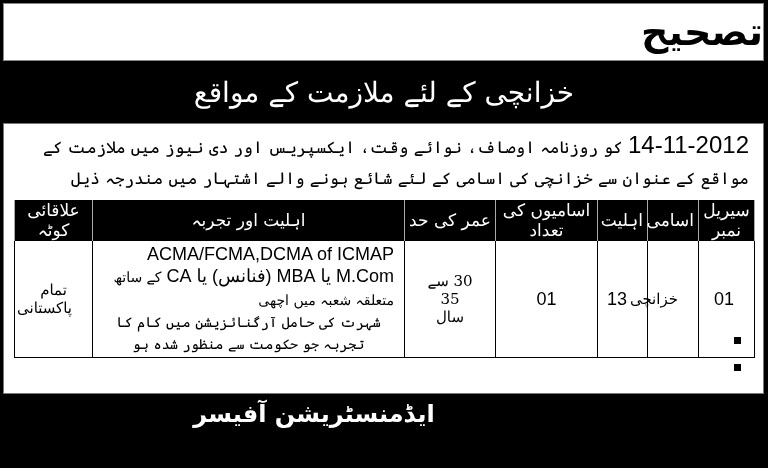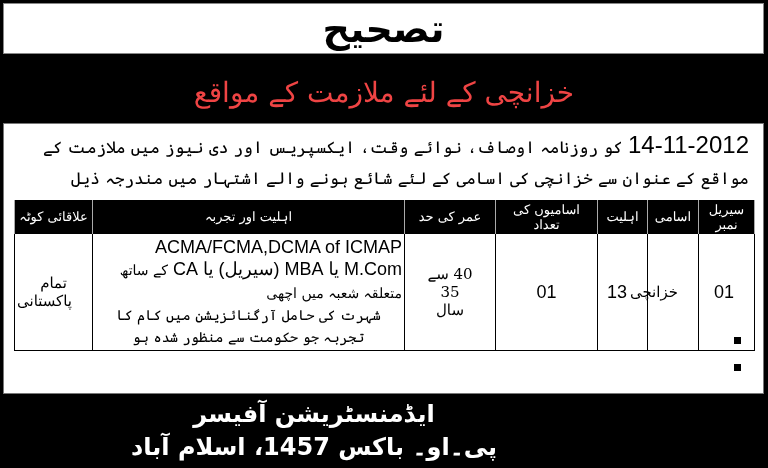--- a/index.html
+++ b/index.html
@@ -1,60 +1,60 @@
 <!DOCTYPE html>
 <html><head>
 <meta charset="utf-8">
 <style>
   html, body { margin: 0; padding: 0; }
   body {
     width: 768px; height: 468px; background: #000; position: relative; overflow: hidden;
     font-family: "DejaVu Sans", sans-serif; color: #000;
   }
   .title-box {
-    position: absolute; left: 3px; top: 3px; width: 761px; height: 51px;
+    position: absolute; left: 3px; top: 3px; width: 761px; height: 58px;
     background: #fff; border: 1px solid #888; box-sizing: border-box;
-    display: flex; align-items: center; justify-content: center;
+    display: flex; align-items: center; justify-content: flex-end;
   }
   .title-box span {
     font-family: "DejaVu Sans", sans-serif; font-weight: bold; font-size: 38px; line-height: 1;
     direction: rtl;
   }
   .subtitle {
     position: absolute; left: 0; top: 64px; width: 768px; height: 56px;
     display: flex; align-items: center; justify-content: center;
-    color: #ef4444; font-size: 28px; direction: rtl;
+    color: #ffffff; font-size: 28px; direction: rtl;
     font-family: "DejaVu Serif", serif;
   }
   .content {
     position: absolute; left: 3px; top: 123px; width: 761px; height: 271px;
     background: #fff; box-sizing: border-box; border: 1px solid #777;
   }
   .intro {
     position: absolute; right: 14px; top: 5px; width: 720px;
     direction: rtl; text-align: right; font-size: 16.5px; line-height: 31px;
     font-family: "DejaVu Serif", serif;
   }
   .intro .date { font-family: "Liberation Sans", sans-serif; font-size: 24px; }
   table.jobs {
     position: absolute; left: 10px; top: 76px; width: 740px; height: 119px;
     border-collapse: collapse; direction: rtl; table-layout: fixed;
   }
   table.jobs th {
-    background: #000; color: #fff; font-weight: normal; font-size: 13px;
+    background: #000; color: #fff; font-weight: normal; font-size: 17px;
     height: 33px; border-left: 1px solid #aaa; border-right: 1px solid #aaa; padding: 0 4px;
     font-family: "DejaVu Serif", serif;
   }
   table.jobs th.c-serial { text-align: center; }
   table.jobs td {
     border: 1.5px solid #000; text-align: center; vertical-align: middle;
     font-size: 18px; font-family: "Liberation Sans", sans-serif; padding: 0 20px;
   }
   table.jobs td.urdu { font-family: "DejaVu Serif", serif; font-size: 15px; }
-  td.qual { text-align: right !important; padding: 2px 2px !important; line-height: 22px; }
+  td.qual { text-align: right !important; padding: 2px 10px !important; line-height: 22px; }
   td.qual .q1, td.qual .q2 { font-family: "Liberation Sans", sans-serif; font-size: 18px; display: block; }
   td.qual .q2 .ur, td.qual .q3 { font-family: "DejaVu Serif", serif; font-size: 14px; }
   td.qual .q3 { display: block; text-align: center; }
   .bullets {
     position: absolute; right: 22px; top: 203px; width: 700px; direction: rtl;
     list-style: none; margin: 0; padding: 0;
   }
   .bullets li {
     display: flex; align-items: center; height: 27px; font-size: 15px;
     font-family: "DejaVu Serif", serif;
@@ -104,25 +104,25 @@
         <th>اہلیت اور تجربہ</th>
         <th>علاقائی کوٹہ</th>
       </tr>
     </thead>
     <tbody>
       <tr>
         <td>01</td>
         <td class="urdu">خزانچی</td>
         <td>13</td>
         <td>01</td>
-        <td class="urdu">40 سے 35 سال</td>
+        <td class="urdu">30 سے 35 سال</td>
         <td class="qual">
           <span class="q1" style="direction:ltr;text-align:right;">ACMA/FCMA,DCMA of ICMAP</span>
           <span class="q2">
-            <span>M.Com یا MBA (سیریل) یا CA</span>
+            <span>M.Com یا MBA (فنانس) یا CA</span>
             <span class="ur">کے ساتھ متعلقہ شعبہ میں اچھی</span>
           </span>
           <span class="q3">شہرت کی حامل آرگنائزیشن میں کام کا تجربہ جو حکومت سے منظور شدہ ہو</span>
         </td>
         <td class="urdu">تمام پاکستانی</td>
       </tr>
     </tbody>
   </table>
 
   <ul class="bullets">
@@ -130,14 +130,13 @@
       <span class="sq"></span>
     </li>
     <li>
       <span class="sq"></span>
     </li>
   </ul>
 </div>
 
 <div class="footer">
   <div class="l1">ایڈمنسٹریشن آفیسر</div>
-  <div class="l2">پی۔او۔ باکس 1457، اسلام آباد</div>
 </div>
 
 </body></html>

